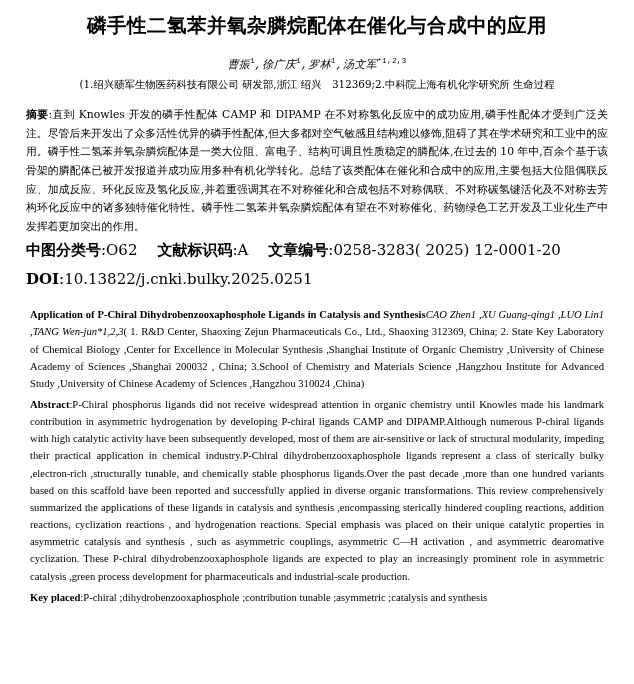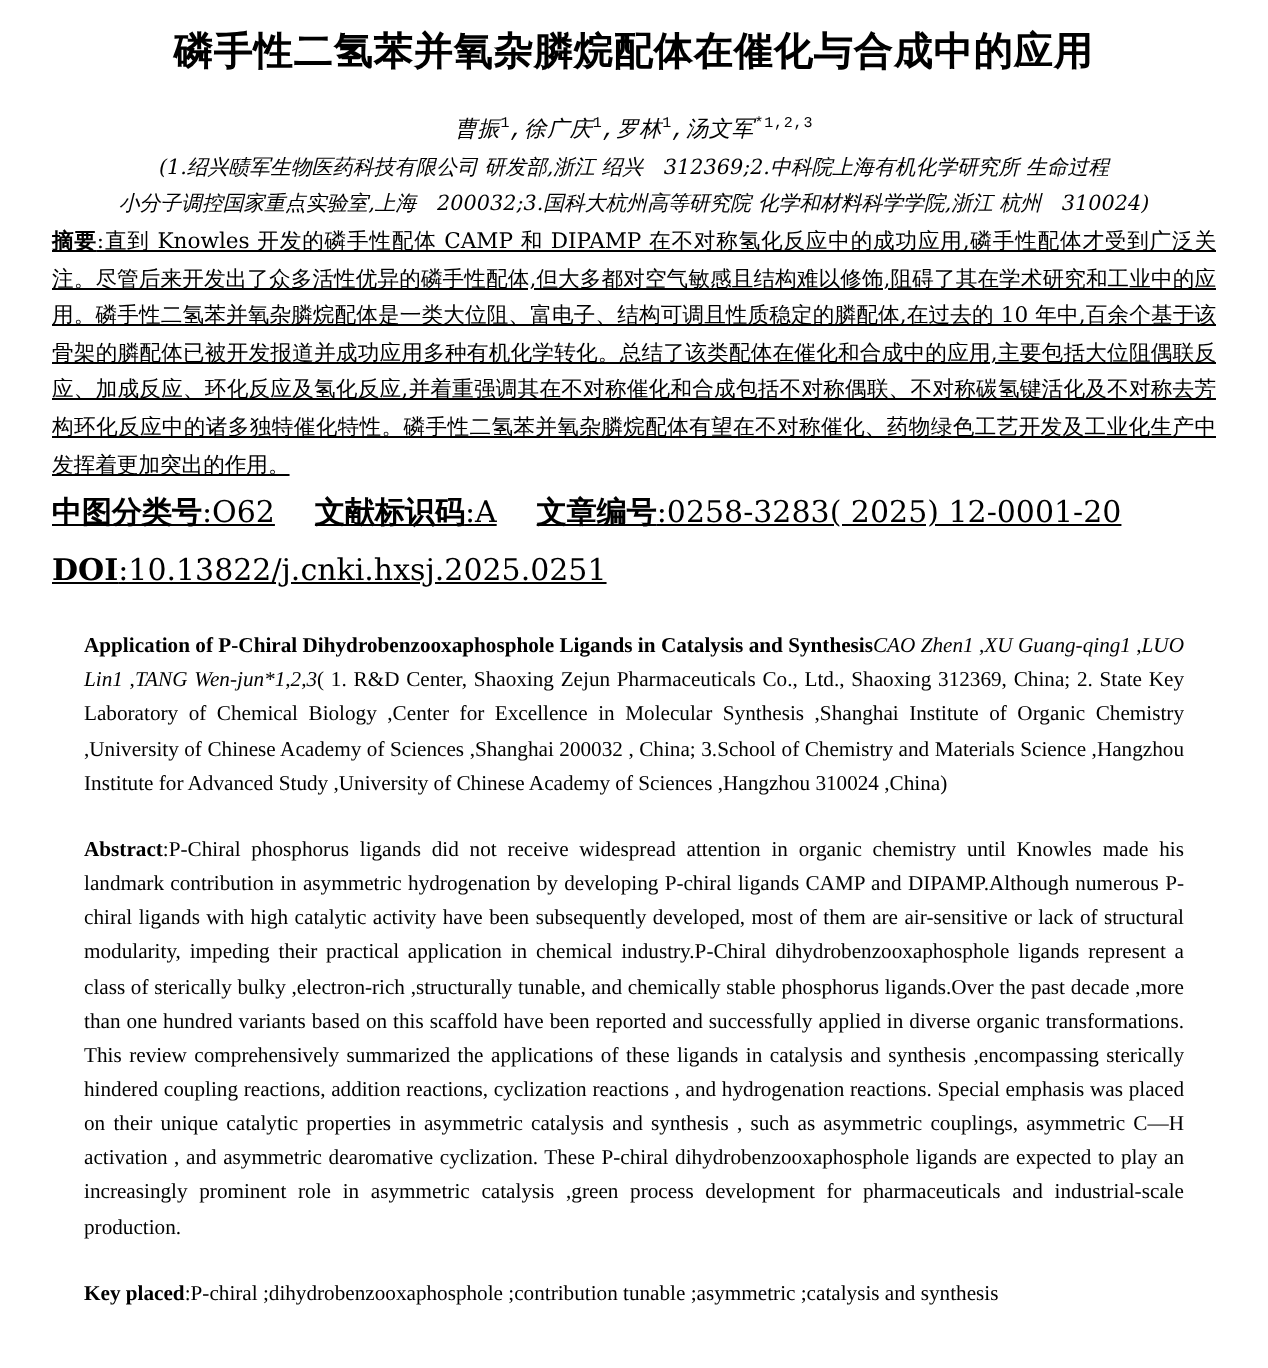--- a/index.html
+++ b/index.html
@@ -44,76 +44,74 @@
   }
   .cn-authors sup { font-size: 7.5px; font-style: normal; }
 
   .cn-affil {
     text-align: center;
     font-family: "DejaVu Serif", "Liberation Serif", serif;
     font-size: 10.4px;
     line-height: 1.72;
     margin: 0;
     padding: 0 6px;
-    font-style: italic;
   }
 
   
   .cn-body {
+    margin-top: 12px;
     font-size: 10.8px;
     line-height: 1.72;
     text-align: justify;
     text-justify: inter-ideograph;
     font-family: "DejaVu Serif", "Liberation Serif", serif;
-    text-decoration: underline;
   }
   .cn-body p { margin: 0; }
   .lbl { font-weight: bold; }
 
   .meta-line {
     font-size: 15px;
     line-height: 1.9;
     font-family: "DejaVu Serif", "Liberation Serif", serif;
   }
   .meta-line .gap { display: inline-block; width: 20px; }
 
   
   .en-block {
     margin-top: 13px;
     font-size: 10.6px;
     line-height: 1.62;
     text-align: justify;
     font-family: "Liberation Serif", "DejaVu Serif", serif;
   }
-  .en-block p { margin: 16px; }
+  .en-block p { margin: 4px; }
   .en-title { font-weight: bold; }
   .en-authors { font-style: italic; }
   .en-affil { font-style: normal; }
   .kw-lbl, .abs-lbl { font-weight: bold; }
   .en-para { margin-top: 1px; }
 </style>
 </head>
 <body>
 
 <div class="page">
 
   <h1 class="cn-title">磷手性二氢苯并氧杂膦烷配体在催化与合成中的应用</h1>
 
   <div class="cn-authors"><span>曹振</span><sup>1</sup>,<span>徐广庆</span><sup>1</sup>,<span>罗林</span><sup>1</sup>,<span>汤文军</span><sup>*1,2,3</sup></div>
 
   <div class="cn-affil">(1.绍兴赜军生物医药科技有限公司 研发部,浙江 绍兴　312369;2.中科院上海有机化学研究所 生命过程</div>
-  <div class="cn-affil">小分子调控国家重点实验室,上海　200032;3.国科大杭州高等研究院 化学和材料科学学院,浙江 杭州　310024)</div>
 
   <div class="cn-body">
     <p><span class="lbl">摘要</span><span>:直到 Knowles 开发的磷手性配体 CAMP 和 DIPAMP 在不对称氢化反应中的成功应用,磷手性配体才受到广泛关注。尽管后来开发出了众多活性优异的磷手性配体,但大多都对空气敏感且结构难以修饰,阻碍了其在学术研究和工业中的应用。磷手性二氢苯并氧杂膦烷配体是一类大位阻、富电子、结构可调且性质稳定的膦配体,在过去的 10 年中,百余个基于该骨架的膦配体已被开发报道并成功应用多种有机化学转化。总结了该类配体在催化和合成中的应用,主要包括大位阻偶联反应、加成反应、环化反应及氢化反应,并着重强调其在不对称催化和合成包括不对称偶联、不对称碳氢键活化及不对称去芳构环化反应中的诸多独特催化特性。磷手性二氢苯并氧杂膦烷配体有望在不对称催化、药物绿色工艺开发及工业化生产中发挥着更加突出的作用。</span></p>
 
 
     <p class="meta-line"><span class="lbl">中图分类号</span><span>:O62</span><span class="gap"></span><span class="lbl">文献标识码</span><span>:A</span><span class="gap"></span><span class="lbl">文章编号</span><span>:0258-3283( 2025) 12-0001-20</span></p>
 
-    <p class="meta-line"><span class="lbl">DOI</span><span>:10.13822/j.cnki.hxsj.2025.0251</span></p>
+    <p class="meta-line"><span class="lbl">DOI</span><span>:10.13822/j.cnki.bulky.2025.0251</span></p>
   </div>
 
   <div class="en-block">
     <p><span class="en-title">Application of P-Chiral Dihydrobenzooxaphosphole Ligands in Catalysis and Synthesis</span><span class="en-authors">CAO Zhen1 ,XU Guang-qing1 ,LUO Lin1 ,TANG Wen-jun*1,2,3</span><span class="en-affil">( 1. R&amp;D Center, Shaoxing Zejun Pharmaceuticals Co., Ltd., Shaoxing 312369, China; 2. State Key Laboratory of Chemical Biology ,Center for Excellence in Molecular Synthesis ,Shanghai Institute of Organic Chemistry ,University of Chinese Academy of Sciences ,Shanghai 200032 , China; 3.School of Chemistry and Materials Science ,Hangzhou Institute for Advanced Study ,University of Chinese Academy of Sciences ,Hangzhou 310024 ,China)</span></p>
 
     <p class="en-para"><span class="abs-lbl">Abstract</span><span>:P-Chiral phosphorus ligands did not receive widespread attention in organic chemistry until Knowles made his landmark contribution in asymmetric hydrogenation by developing P-chiral ligands CAMP and DIPAMP.Although numerous P-chiral ligands with high catalytic activity have been subsequently developed, most of them are air-sensitive or lack of structural modularity, impeding their practical application in chemical industry.P-Chiral dihydrobenzooxaphosphole ligands represent a class of sterically bulky ,electron-rich ,structurally tunable, and chemically stable phosphorus ligands.Over the past decade ,more than one hundred variants based on this scaffold have been reported and successfully applied in diverse organic transformations. This review comprehensively summarized the applications of these ligands in catalysis and synthesis ,encompassing sterically hindered coupling reactions, addition reactions, cyclization reactions , and hydrogenation reactions. Special emphasis was placed on their unique catalytic properties in asymmetric catalysis and synthesis , such as asymmetric couplings, asymmetric C—H activation , and asymmetric dearomative cyclization. These P-chiral dihydrobenzooxaphosphole ligands are expected to play an increasingly prominent role in asymmetric catalysis ,green process development for pharmaceuticals and industrial-scale production.</span></p>
 
     <p class="en-para"><span class="kw-lbl">Key placed</span><span>:P-chiral ;dihydrobenzooxaphosphole ;contribution tunable ;asymmetric ;catalysis and synthesis</span></p>
   </div>
 

